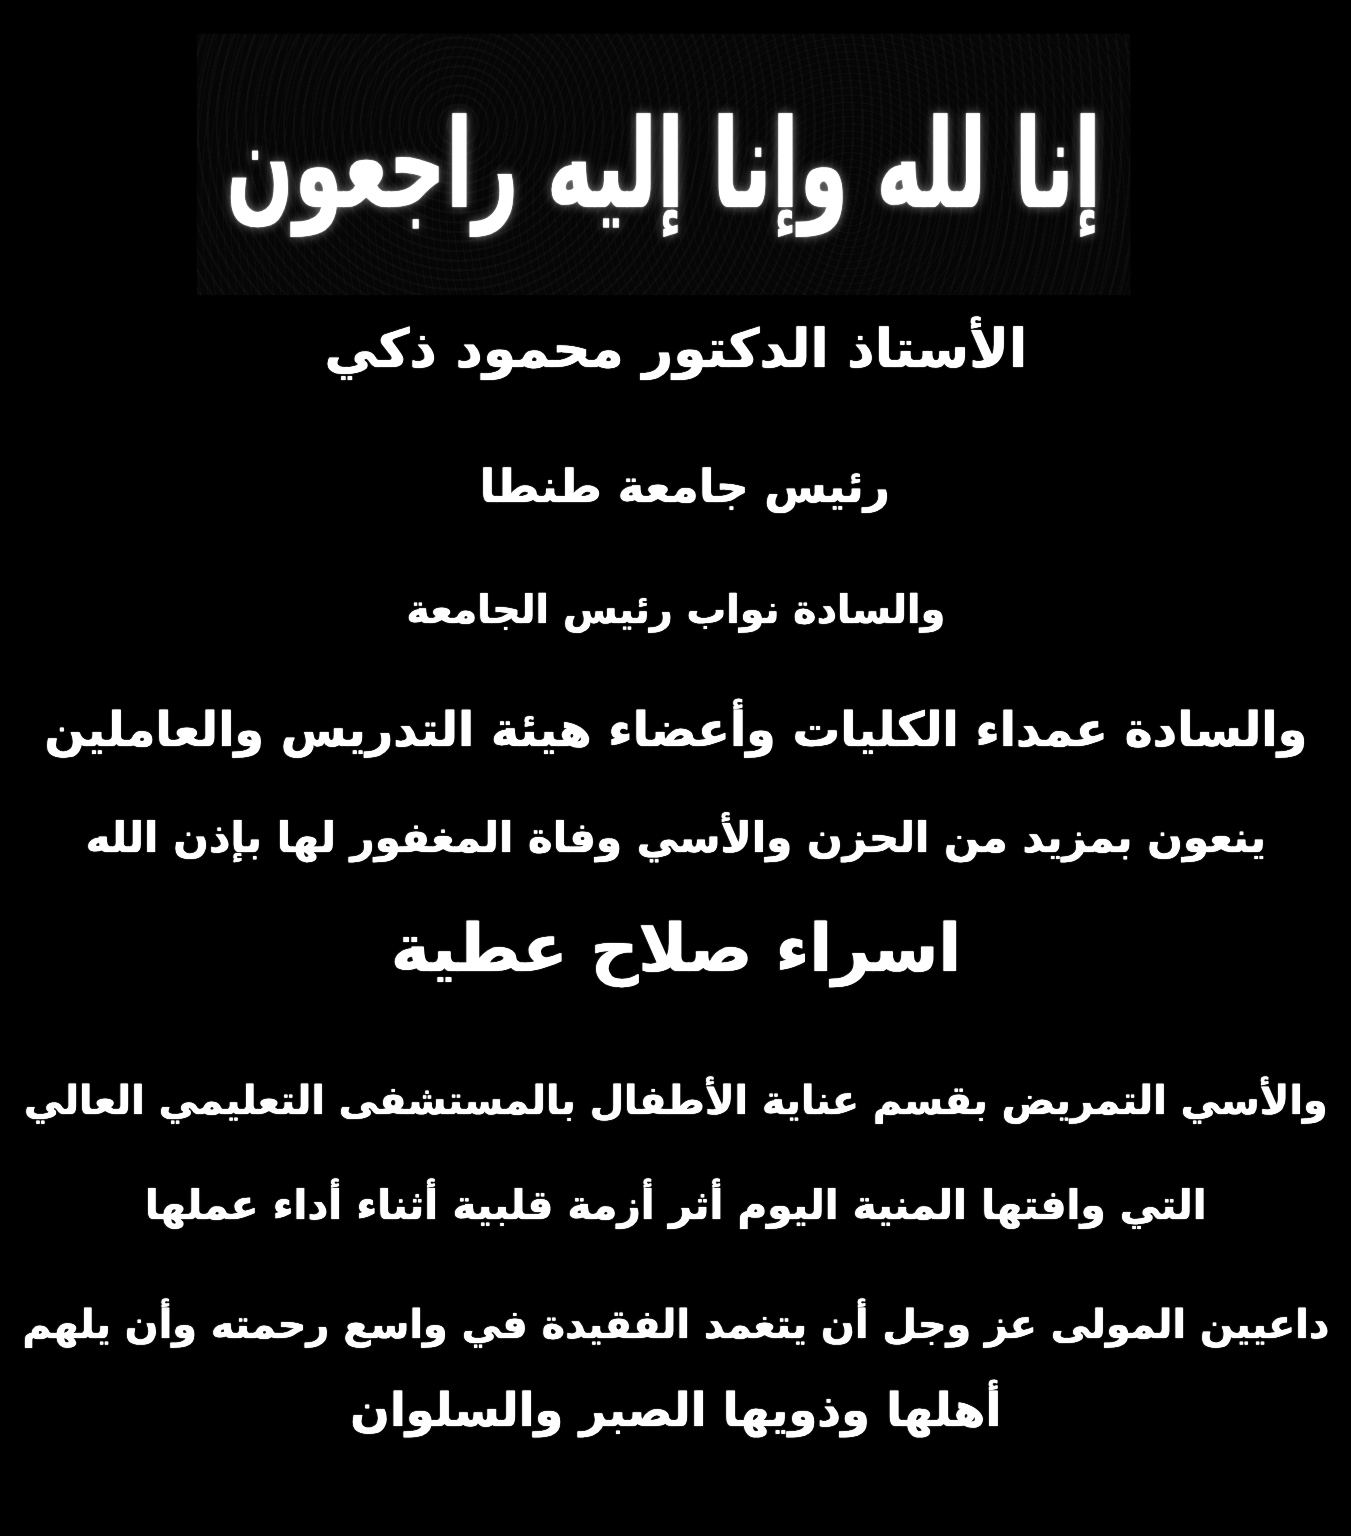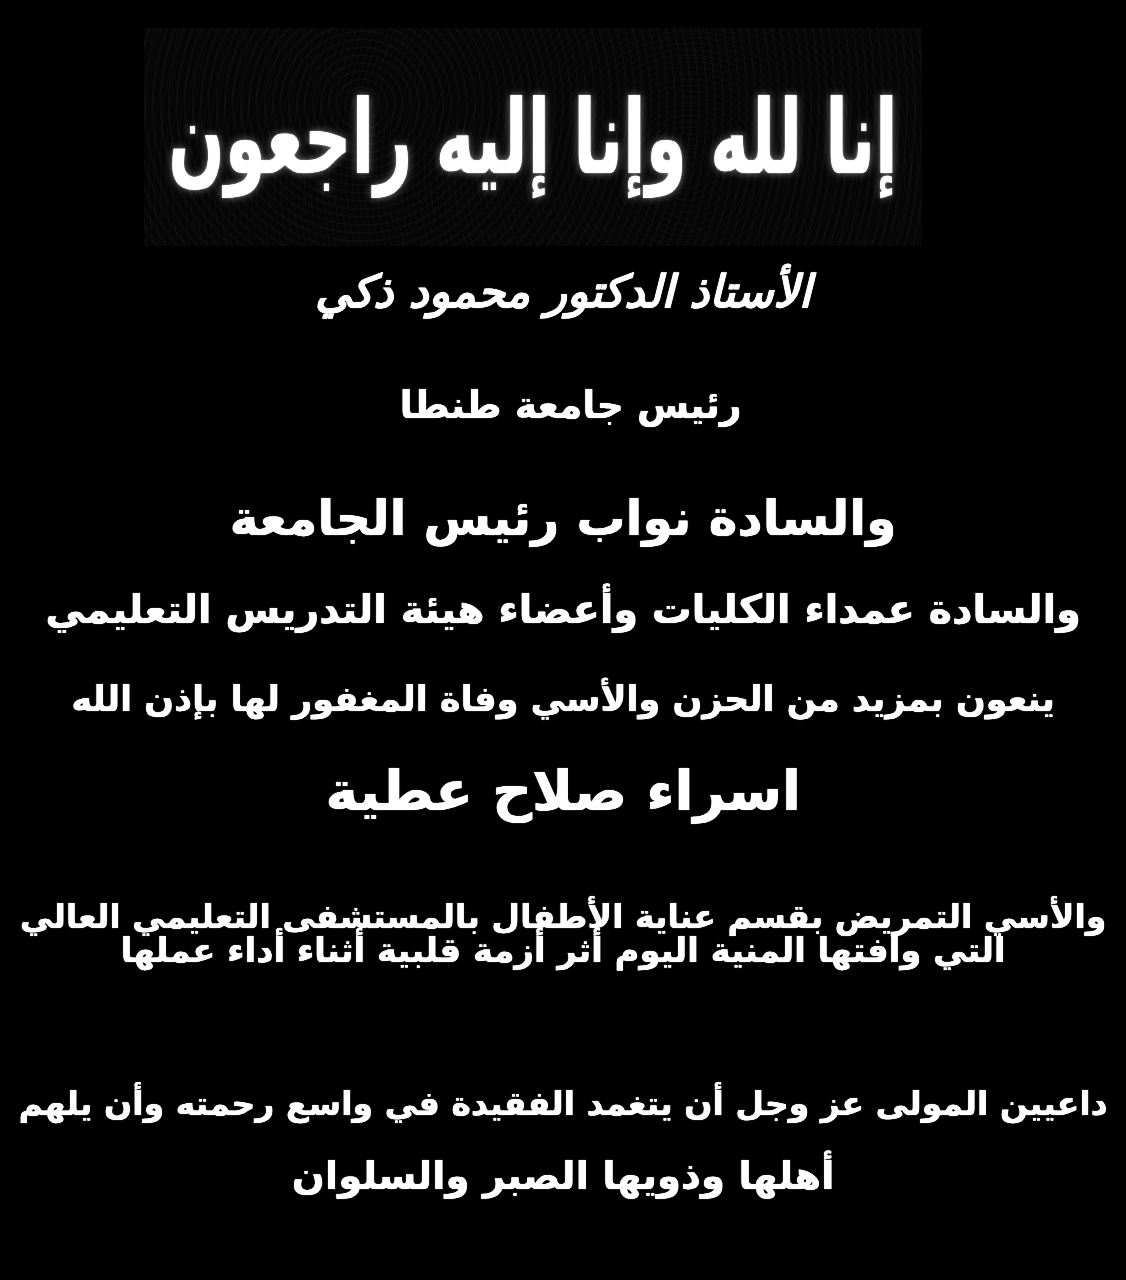--- a/index.html
+++ b/index.html
@@ -12,21 +12,21 @@
     height: 1280px;
     position: relative;
     overflow: hidden;
     font-family: "DejaVu Sans", sans-serif;
     color: #ffffff;
   }
   
   .banner {
     position: absolute;
     top: 28px;
-    left: 144px;
+    left: 164px;
     width: 778px;
     height: 218px;
     background-color: #060606;
     background-image:
       repeating-radial-gradient(circle at 28% 35%, rgba(255,255,255,0.025) 0 2px, transparent 2px 8px),
       repeating-radial-gradient(circle at 70% 65%, rgba(255,255,255,0.02) 0 1px, transparent 1px 6px);
     display: flex;
     align-items: center;
     justify-content: center;
     overflow: hidden;
@@ -45,40 +45,40 @@
   .line {
     position: absolute;
     left: 0;
     right: 0;
     text-align: center;
     font-weight: bold;
     white-space: nowrap;
     line-height: 1.35;
     text-shadow: 0 0 1px #ffffff, 0.4px 0 0 #ffffff;
   }
-  .l1  { top: 262px;  font-size: 46px; font-style: italic; }
+  .l1  { top: 262px;  font-size: 46px; }
   .l2  { top: 380px;  font-size: 39px; margin-left: 15px; }
   .l3  { top: 486px;  font-size: 39px; }
   .l4  { top: 583px;  font-size: 41px; }
   .l5  { top: 676px;  font-size: 38px; }
   .l6  { top: 754px;  font-size: 57px; text-shadow: 0 0 1px #ffffff, 0.7px 0 0 #ffffff; }
   .l7  { top: 895px;  font-size: 37px; }
-  .l8  { top: 928px;  font-size: 35px; }
+  .l8  { top: 982px;  font-size: 35px; }
   .l9  { top: 1058px; font-size: 42px; }
   .l10 { top: 1150px; font-size: 40px; }
 </style>
 </head>
 <body>
 
 <div class="banner">
   <div class="calligraphy" style="font-size: 66.2883px;">إنا لله وإنا إليه راجعون</div>
 </div>
 
 <div class="line l1" style="font-size: 44.5293px;">الأستاذ الدكتور محمود ذكي</div>
 <div class="line l2" style="font-size: 37.7531px;">رئيس جامعة طنطا</div>
-<div class="line l3" style="font-size: 49px;">والسادة نواب رئيس الجامعة</div>
-<div class="line l4" style="font-size: 39.6892px;">والسادة عمداء الكليات وأعضاء هيئة التدريس التعليمي</div>
+<div class="line l3" style="font-size: 33px;">والسادة نواب رئيس الجامعة</div>
+<div class="line l4" style="font-size: 39.6892px;">والسادة عمداء الكليات وأعضاء هيئة التدريس والعاملين</div>
 <div class="line l5" style="font-size: 35px;">ينعون بمزيد من الحزن والأسي وفاة المغفور لها بإذن الله</div>
 <div class="line l6" style="font-size: 55.1776px;">اسراء صلاح عطية</div>
 <div class="line l7" style="font-size: 33.0845px;">والأسي التمريض بقسم عناية الأطفال بالمستشفى التعليمي العالي</div>
 <div class="line l8" style="font-size: 33.881px;">التي وافتها المنية اليوم أثر أزمة قلبية أثناء أداء عملها</div>
 <div class="line l9" style="font-size: 33.1499px; margin-top: 24px;">داعيين المولى عز وجل أن يتغمد الفقيدة في واسع رحمته وأن يلهم</div>
 <div class="line l10" style="font-size: 38.7211px;">أهلها وذويها الصبر والسلوان</div>
 
 </body></html>

